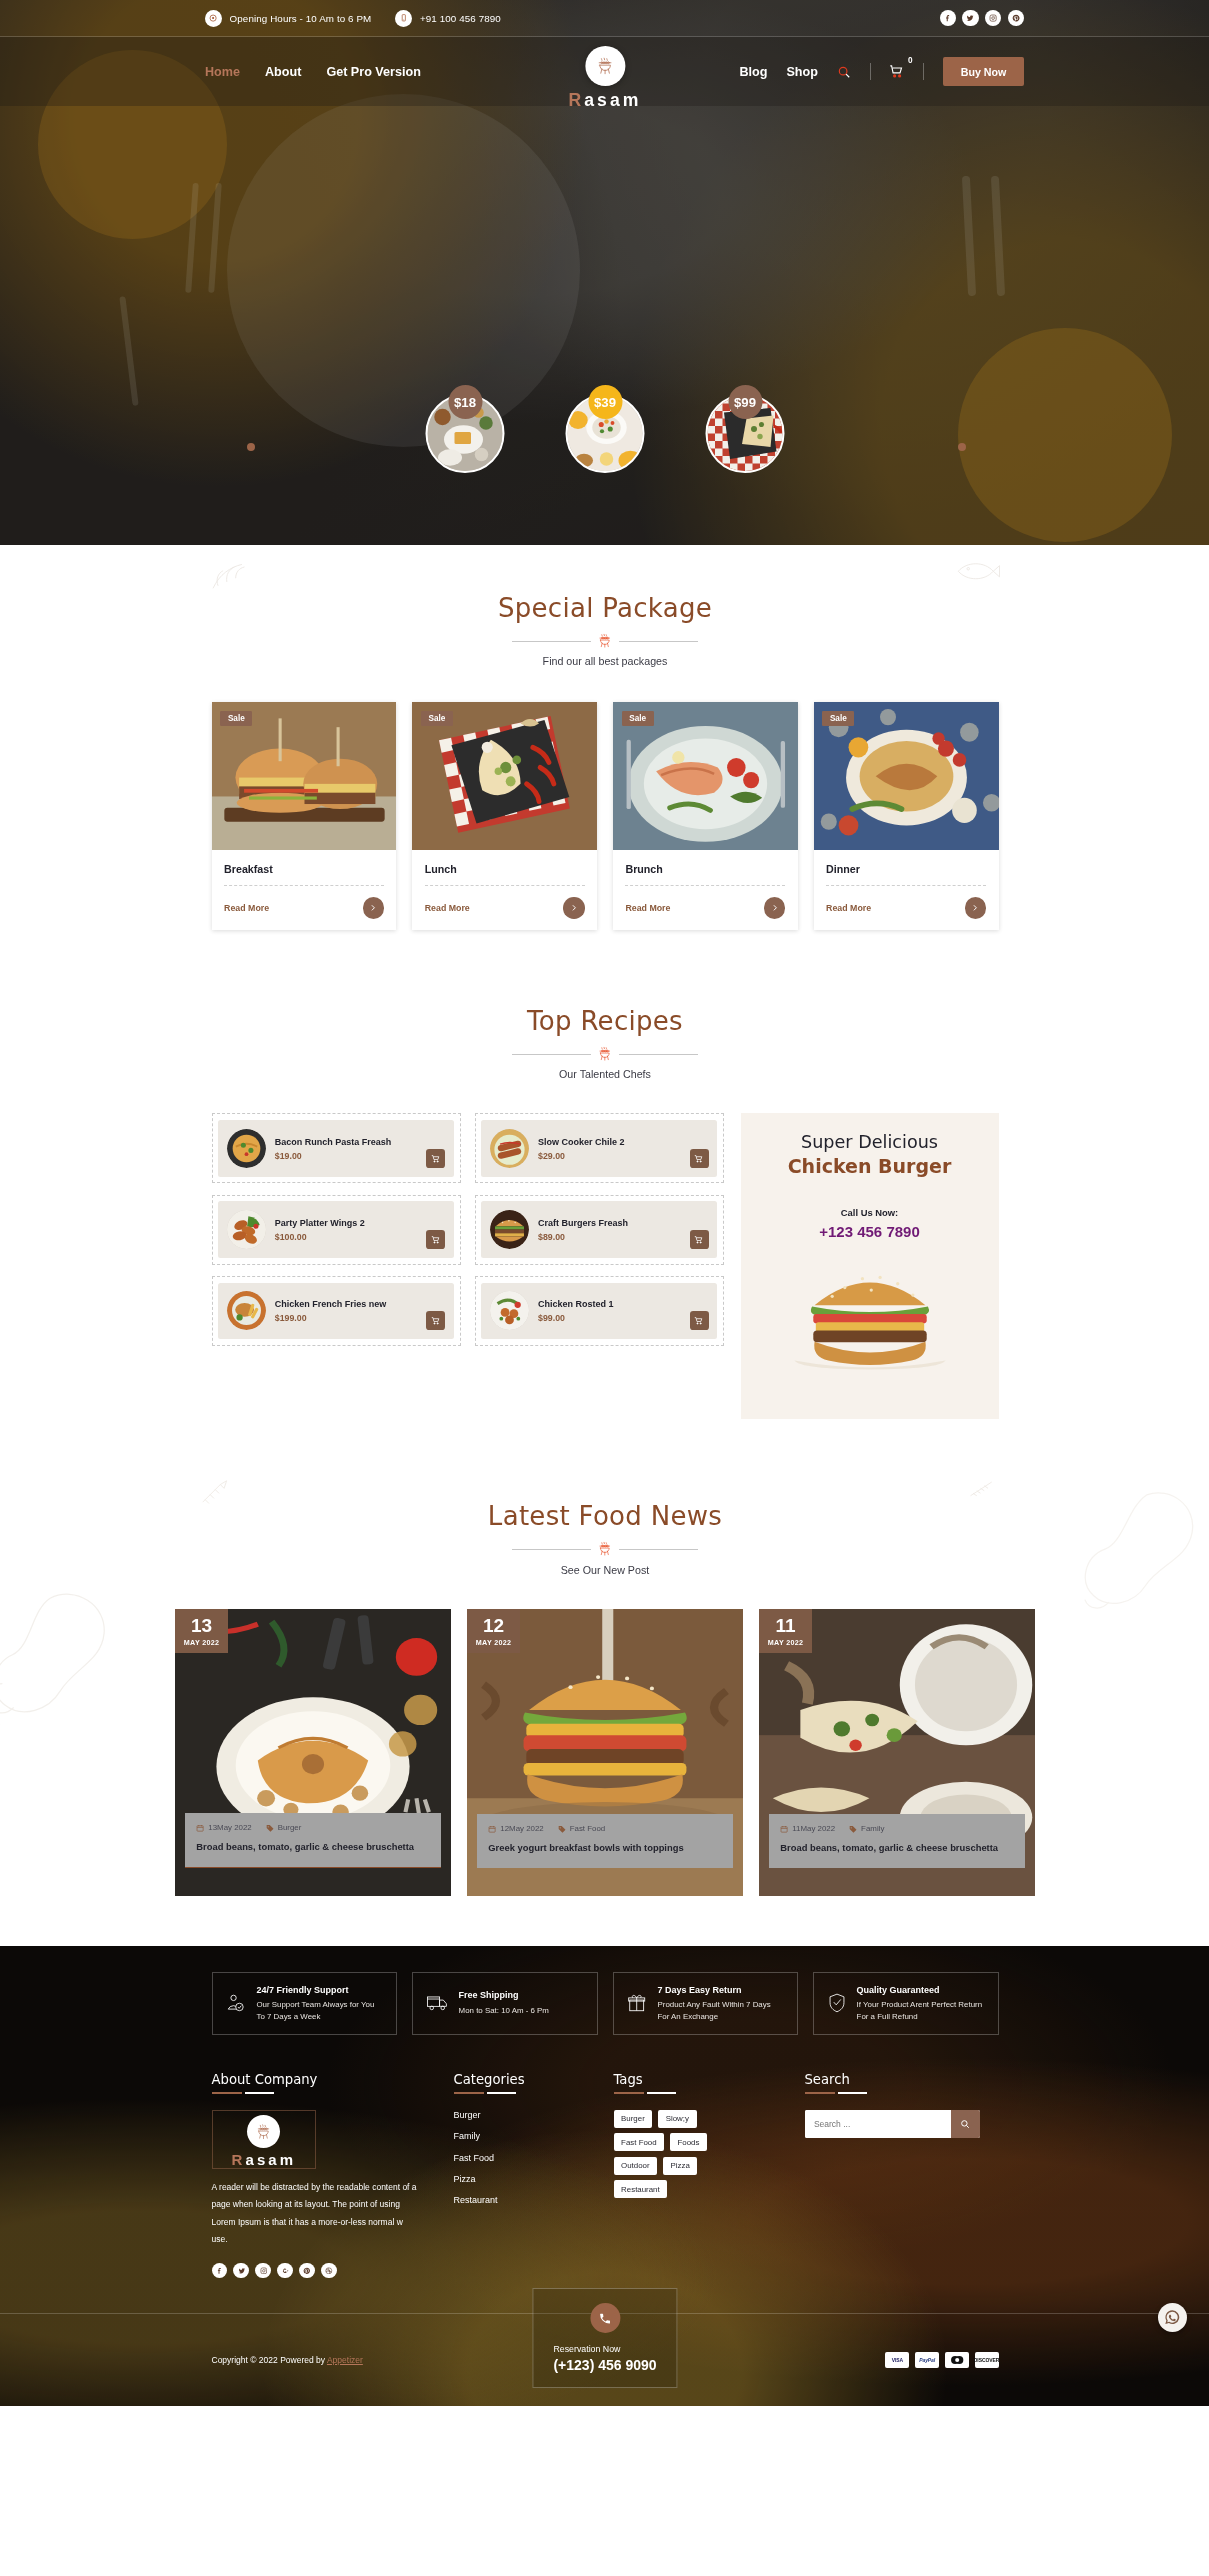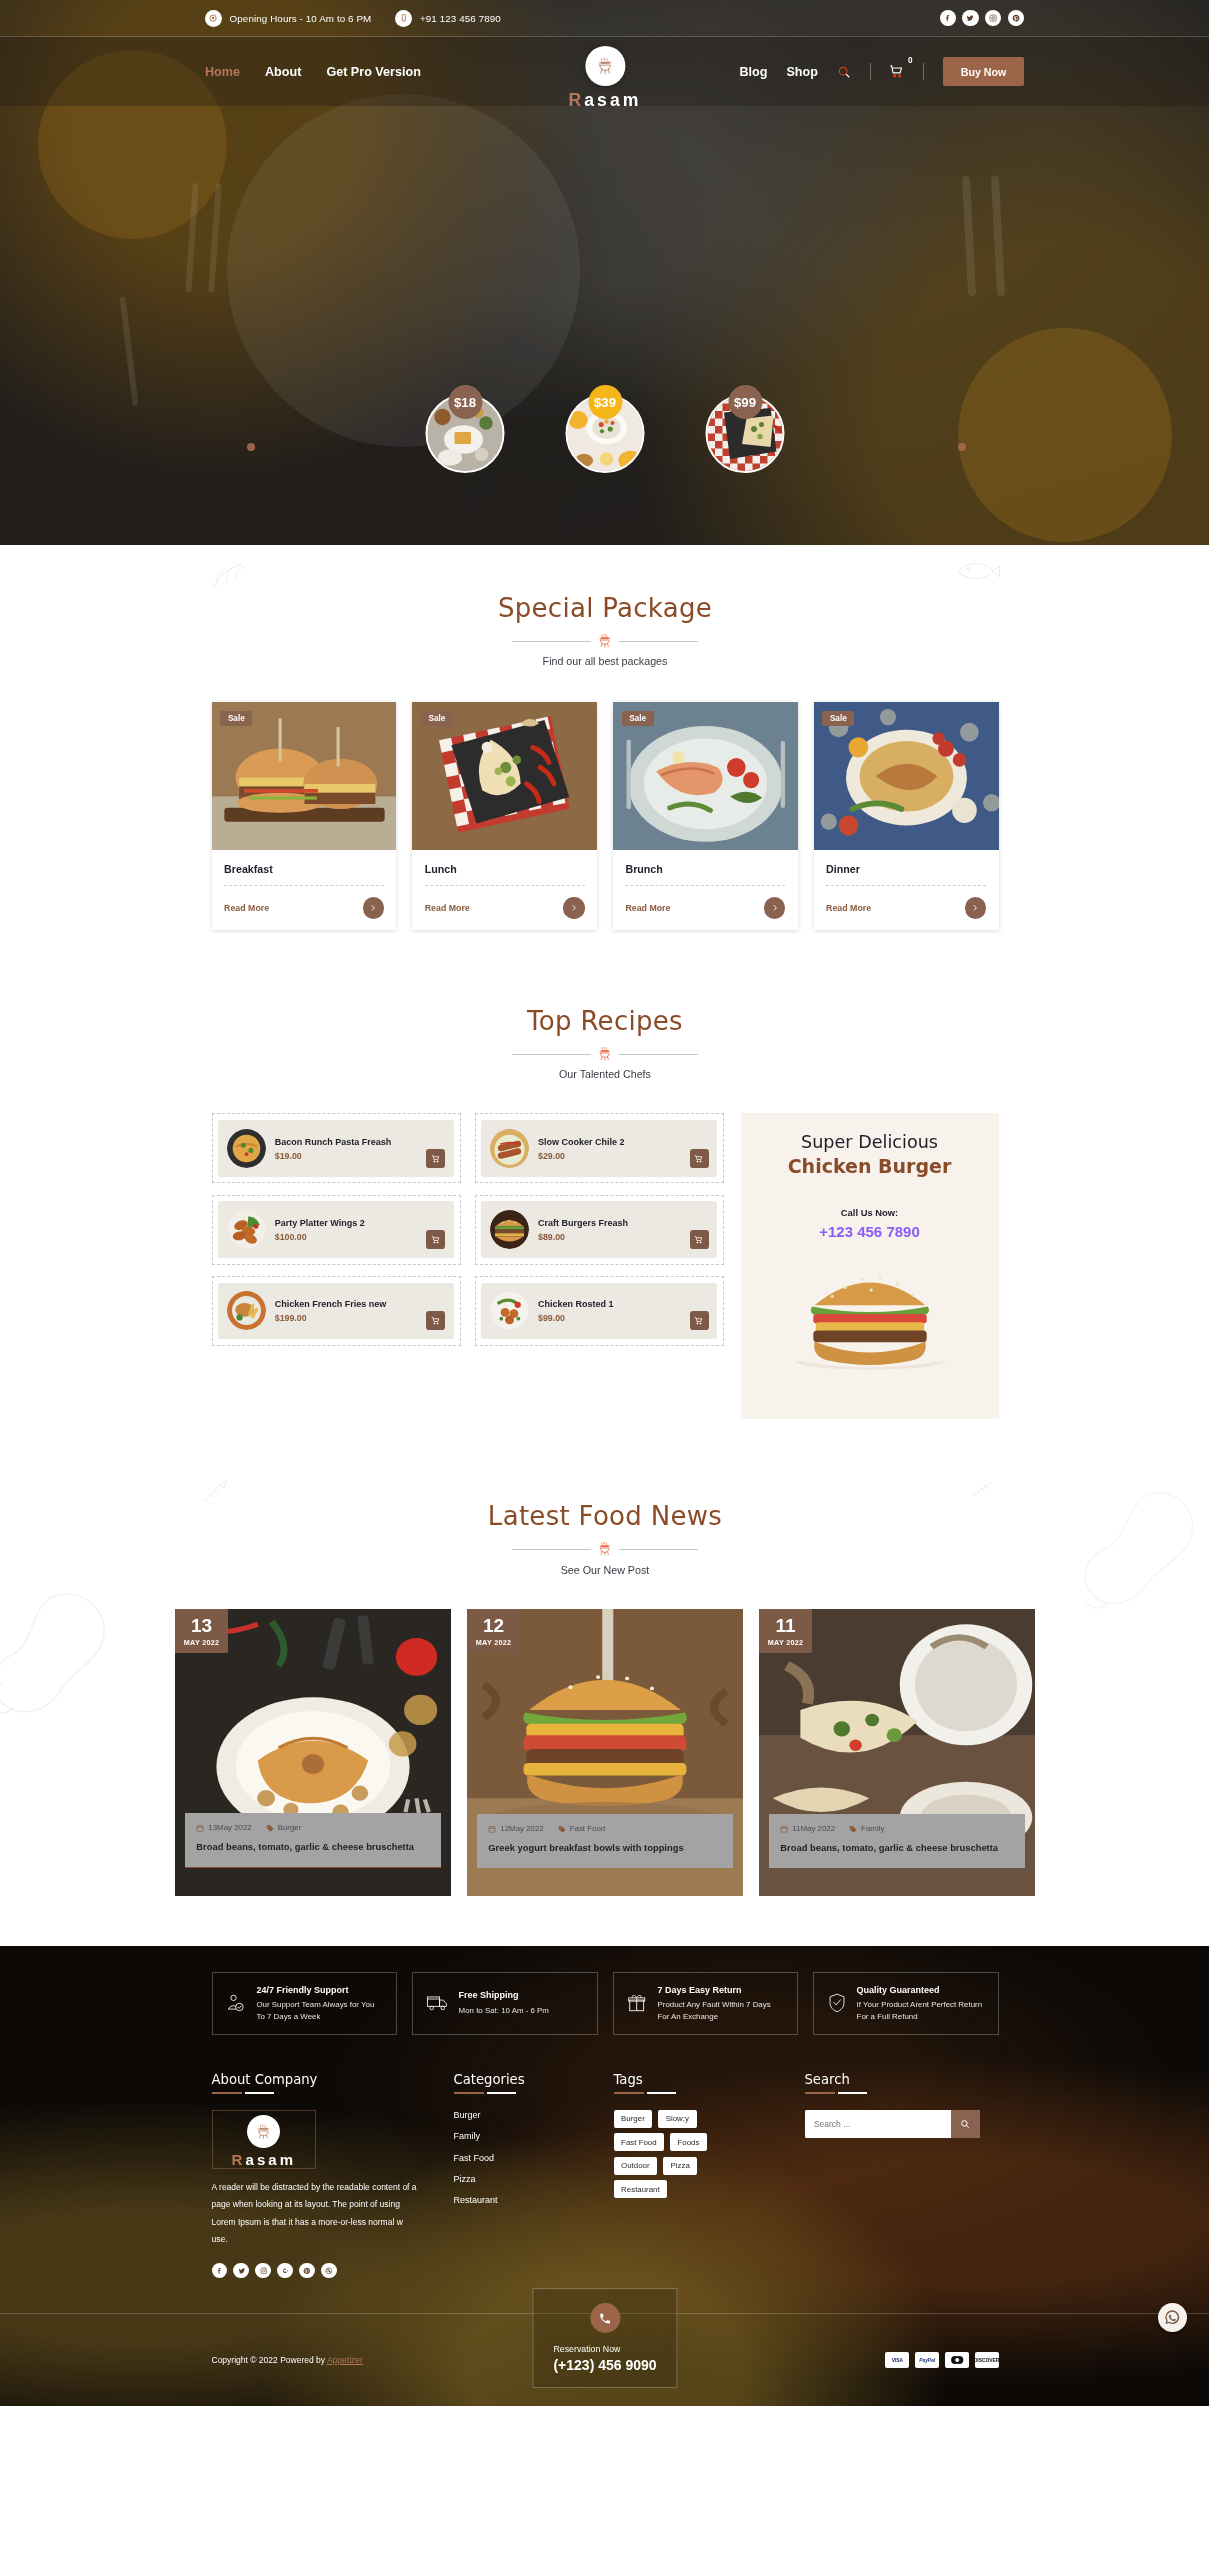--- a/index.html
+++ b/index.html
@@ -174,21 +174,21 @@
     align-self:flex-end;
   }
   .promo {
     width:258px; background:#f7f2ec; flex:none;
     padding:19px 15px 0; text-align:center; position:relative; overflow:hidden;
     min-height:306px;
   }
   .promo-l1 { font-family:"DejaVu Sans", sans-serif; font-size:17.6px; color:#22222c; }
   .promo-l2 { font-family:"DejaVu Sans", sans-serif; font-size:19px; color:#8a4b28; font-weight:700; margin-top:2.5px;}
   .promo-call { font-size:9.4px; color:#22222c; margin-top:30px; font-weight:600;}
-  .promo-phone { font-size:15px; color:#8b5cf6; font-weight:700; margin-top:5px; }
+  .promo-phone { font-size:15px; color:#701a75; font-weight:700; margin-top:5px; }
   .promo-img { margin-top:11.3px; width:100%; height:126px; }
 
   
   .news { padding:38px 0 50px; position:relative; }
   .news-grid { width:860px; margin:33px auto 0; display:grid; grid-template-columns:repeat(3,1fr); gap:16px; }
   .news-card { position:relative; height:287px; overflow:hidden; }
   .news-card .ph { position:absolute; inset:0; width:100%; height:100%; }
   .news-date {
     position:absolute; top:0; left:0;
     background:#7d5a45; color:#fff; text-align:center;
@@ -314,21 +314,21 @@
           </span>
           <span>Opening Hours - 10 Am to 6 PM</span>
         </div>
         <div class="tb-item">
           <span class="tb-ico">
             <svg width="7.6" height="7.6" viewBox="0 0 24 24" fill="none" stroke="currentColor" stroke-width="2.2">
                 <rect x="7" y="2" width="10" height="20" rx="2"></rect>
                 <line x1="11" y1="18.5" x2="13" y2="18.5"></line>
               </svg>
           </span>
-          <span>+91 123 456 7890</span>
+          <span>+91 100 456 7890</span>
         </div>
       </div>
       <div class="topbar-right">
         <a class="soc" href="#">
           <svg width="8.2" height="8.2" viewBox="0 0 24 24" fill="currentColor">
               <path d="M15 3h-2.5A4.5 4.5 0 008 7.5V10H6v3h2v8h3v-8h2.5l.5-3H11V7.8c0-.8.4-1.3 1.4-1.3H15V3z"></path>
             </svg>
         </a>
         <a class="soc" href="#">
           <svg width="8.2" height="8.2" viewBox="0 0 24 24" fill="currentColor">

